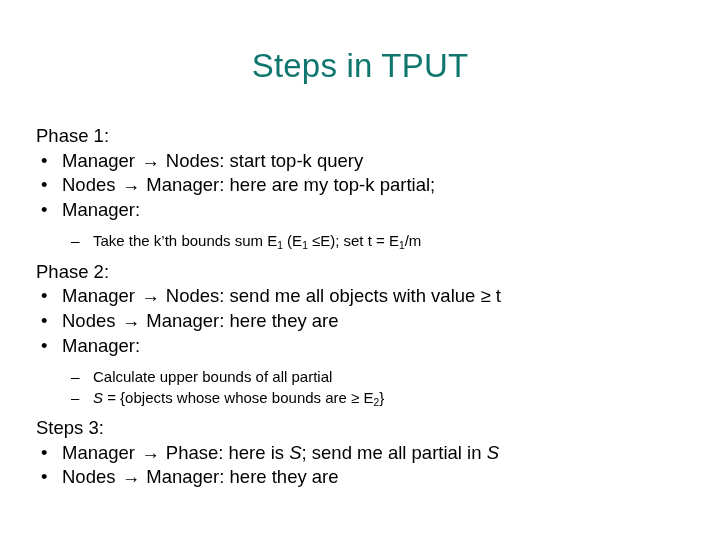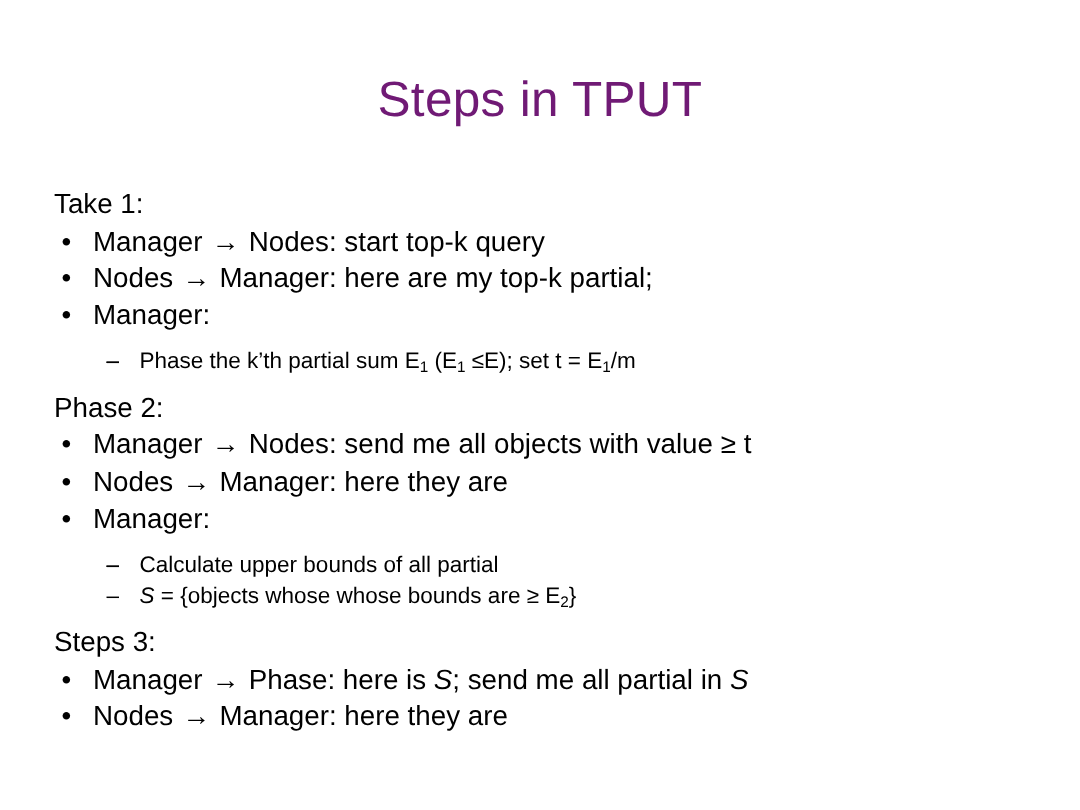--- a/index.html
+++ b/index.html
@@ -21,21 +21,21 @@
     background: #ffffff;
   }
   .slide-title {
     position: absolute;
     left: 0;
     top: 46px;
     width: 720px;
     text-align: center;
     font-size: 33px;
     line-height: 40px;
-    color: #701a75;
+    color: #0f766e;
     font-weight: normal;
     letter-spacing: 0.2px;
     white-space: nowrap;
   }
   .body-block {
     position: absolute;
     left: 36px;
     top: 124px;
     width: 670px;
   }
@@ -97,21 +97,21 @@
 </style>
 </head>
 <body>
 
 <div class="slide">
 
   <div class="slide-title">Steps in TPUT</div>
 
   <div class="body-block">
 
-    <div class="phase-line">Take 1:</div>
+    <div class="phase-line">Phase 1:</div>
 
     <div class="bullet-line">
       <span class="marker">•</span>
       <span>Manager </span><span class="arrow">→</span><span> Nodes: start top-k query</span>
     </div>
 
     <div class="bullet-line">
       <span class="marker">•</span>
       <span>Nodes </span><span class="arrow">→</span><span> Manager: here are my top-k partial;</span>
     </div>
@@ -120,21 +120,21 @@
       <span class="marker">•</span>
       <span>Manager:</span>
     </div>
 
     <div class="sub-group">
       <div class="sub-line">
         <span class="marker">–</span>
       </div>
       <div class="sub-line">
         <span class="marker">–</span>
-        <span><span>Phase the k’th partial sum E</span><sub>1</sub><span> (E</span><sub>1</sub><span> ≤E); set t = E</span><sub>1</sub><span>/m</span></span>
+        <span><span>Take the k’th bounds sum E</span><sub>1</sub><span> (E</span><sub>1</sub><span> ≤E); set t = E</span><sub>1</sub><span>/m</span></span>
       </div>
     </div>
 
     <div class="phase-line">Phase 2:</div>
 
     <div class="bullet-line">
       <span class="marker">•</span>
       <span>Manager </span><span class="arrow">→</span><span> Nodes: send me all objects with value ≥ t</span>
     </div>
 

